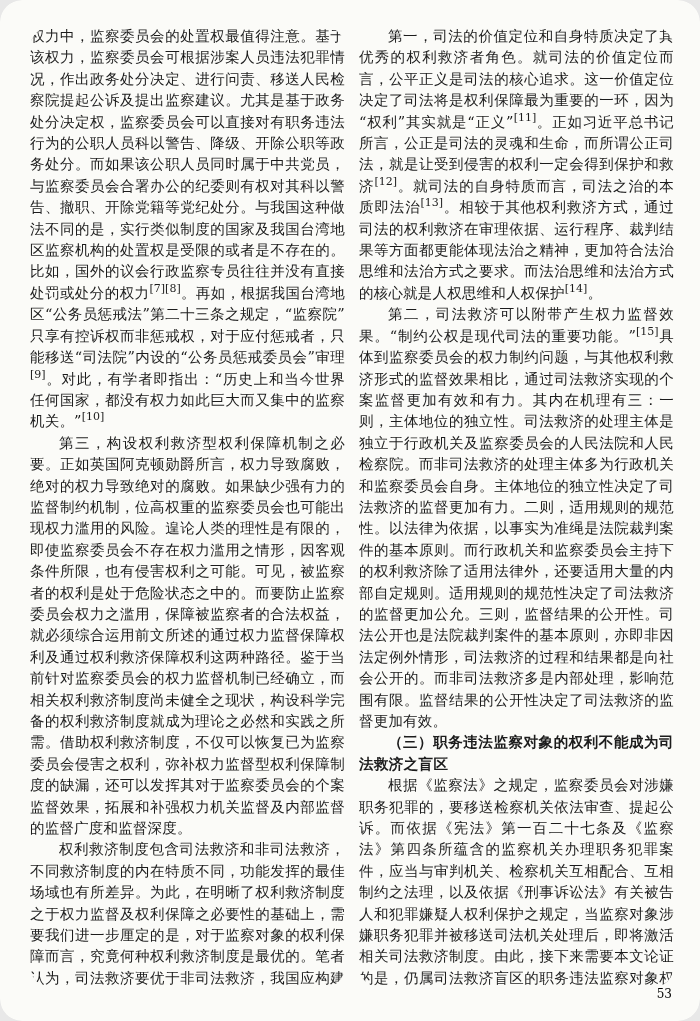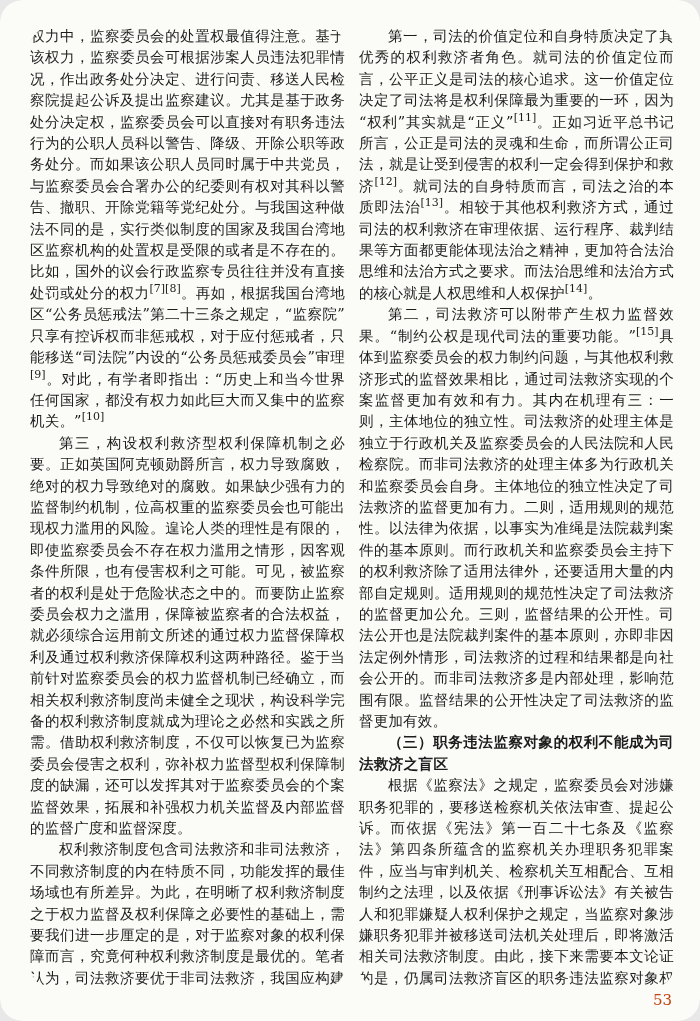--- a/index.html
+++ b/index.html
@@ -53,24 +53,24 @@
   sup.cite {
     font-size: 11px;
     line-height: 0;
     vertical-align: super;
     letter-spacing: 0;
   }
 
   .page-number {
     position: absolute;
     right: 28px;
-    bottom: 12px;
-    font-size: 15px;
+    bottom: 20px;
+    font-size: 12px;
     font-family: "DejaVu Serif", "Liberation Serif", serif;
-    color: #c2410c;
+    color: #000000;
   }
 </style>
 </head>
 <body>
 
 <div class="page">
   <div class="columns">
     <div class="col" id="col-left">
         <p class="body">权力中，监察委员会的处置权最值得注意。基于该权力，监察委员会可根据涉案人员违法犯罪情况，作出政务处分决定、进行问责、移送人民检察院提起公诉及提出监察建议。尤其是基于政务处分决定权，监察委员会可以直接对有职务违法行为的公职人员科以警告、降级、开除公职等政务处分。而如果该公职人员同时属于中共党员，与监察委员会合署办公的纪委则有权对其科以警告、撤职、开除党籍等党纪处分。与我国这种做法不同的是，实行类似制度的国家及我国台湾地区监察机构的处置权是受限的或者是不存在的。比如，国外的议会行政监察专员往往并没有直接处罚或处分的权力<sup class="cite">[7][8]</sup>。再如，根据我国台湾地区“公务员惩戒法”第二十三条之规定，“监察院”只享有控诉权而非惩戒权，对于应付惩戒者，只能移送“司法院”内设的“公务员惩戒委员会”审理<sup class="cite">[9]</sup>。对此，有学者即指出：“历史上和当今世界任何国家，都没有权力如此巨大而又集中的监察机关。”<sup class="cite">[10]</sup></p>
         <p class="body indent">第三，构设权利救济型权利保障机制之必要。正如英国阿克顿勋爵所言，权力导致腐败，绝对的权力导致绝对的腐败。如果缺少强有力的监督制约机制，位高权重的监察委员会也可能出现权力滥用的风险。遑论人类的理性是有限的，即使监察委员会不存在权力滥用之情形，因客观条件所限，也有侵害权利之可能。可见，被监察者的权利是处于危险状态之中的。而要防止监察委员会权力之滥用，保障被监察者的合法权益，就必须综合运用前文所述的通过权力监督保障权利及通过权利救济保障权利这两种路径。鉴于当前针对监察委员会的权力监督机制已经确立，而相关权利救济制度尚未健全之现状，构设科学完备的权利救济制度就成为理论之必然和实践之所需。借助权利救济制度，不仅可以恢复已为监察委员会侵害之权利，弥补权力监督型权利保障制度的缺漏，还可以发挥其对于监察委员会的个案监督效果，拓展和补强权力机关监督及内部监督的监督广度和监督深度。</p>

